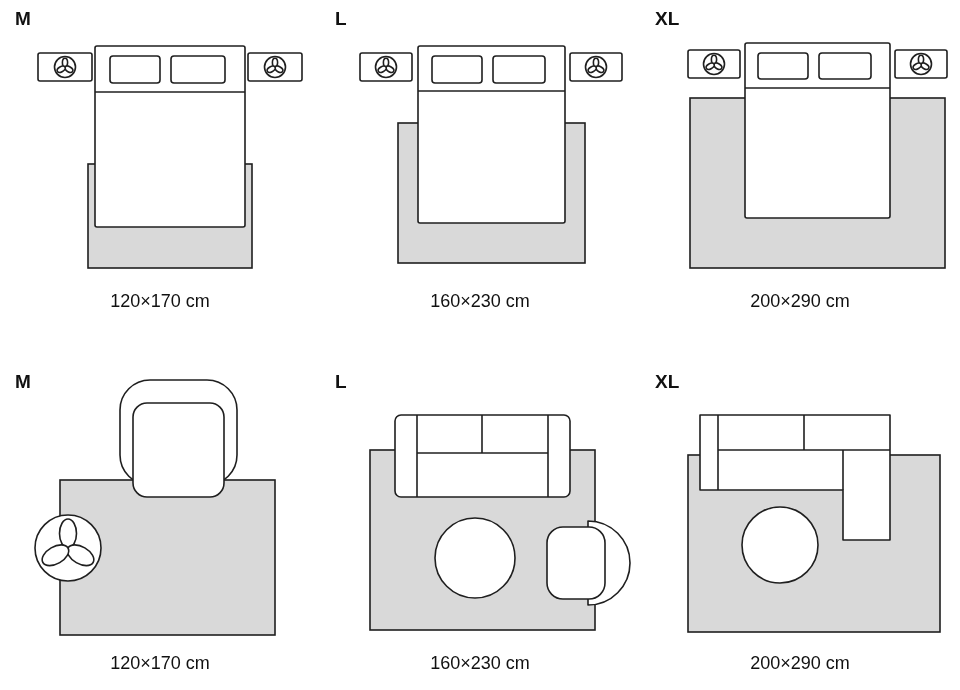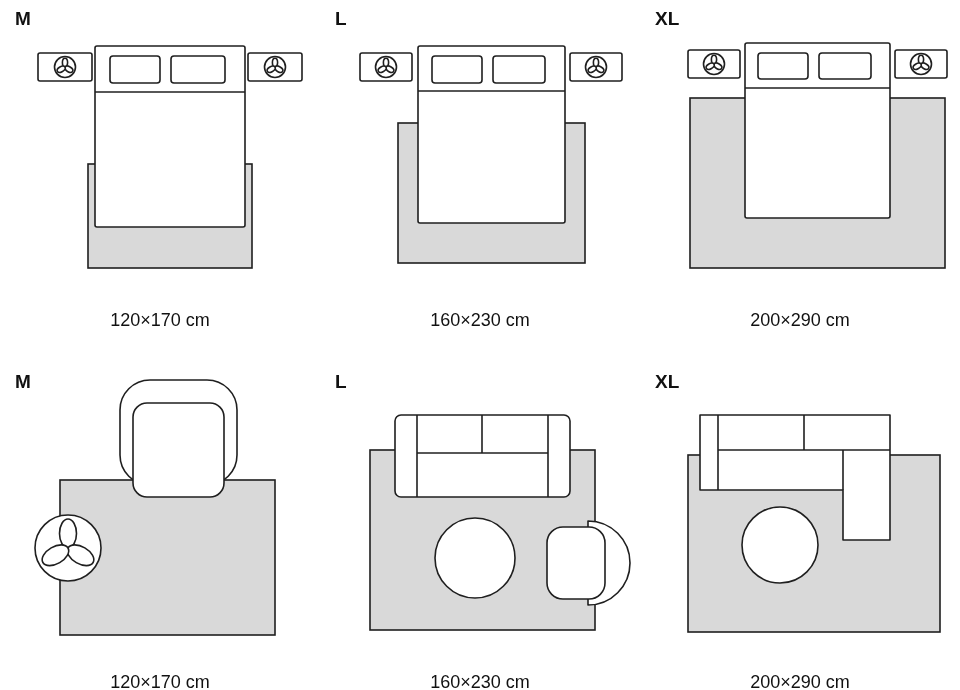--- a/index.html
+++ b/index.html
@@ -16,21 +16,21 @@
   .size-label {
     position: absolute; left: 15px; top: 8px;
     font-size: 19px; font-weight: 700; letter-spacing: .2px;
   }
   .panel.bottom .size-label { top: 26px; }
   .scene { position: absolute; left: 0; }
   .panel.top .scene { top: 38px; }
   .panel.bottom .scene { top: 30px; }
   .caption {
     position: absolute; left: 0; width: 100%;
-    text-align: center; font-size: 18px; font-weight: 400; margin-top: 19px;
+    text-align: center; font-size: 18px; font-weight: 400;
   }
   .panel.top .caption { top: 291px; }
   .panel.bottom .caption { top: 308px; }
   .rug  { fill: var(--rug, #d9d9d9); stroke: var(--line, #1f1f1f); stroke-width: 1.6; }
   .furn { fill: #ffffff; stroke: var(--line, #1f1f1f); stroke-width: 1.6; stroke-linejoin: round; }
   .line { fill: none; stroke: var(--line, #1f1f1f); stroke-width: 1.6; stroke-linejoin: round; }
 </style>
 </head>
 <body>
 

